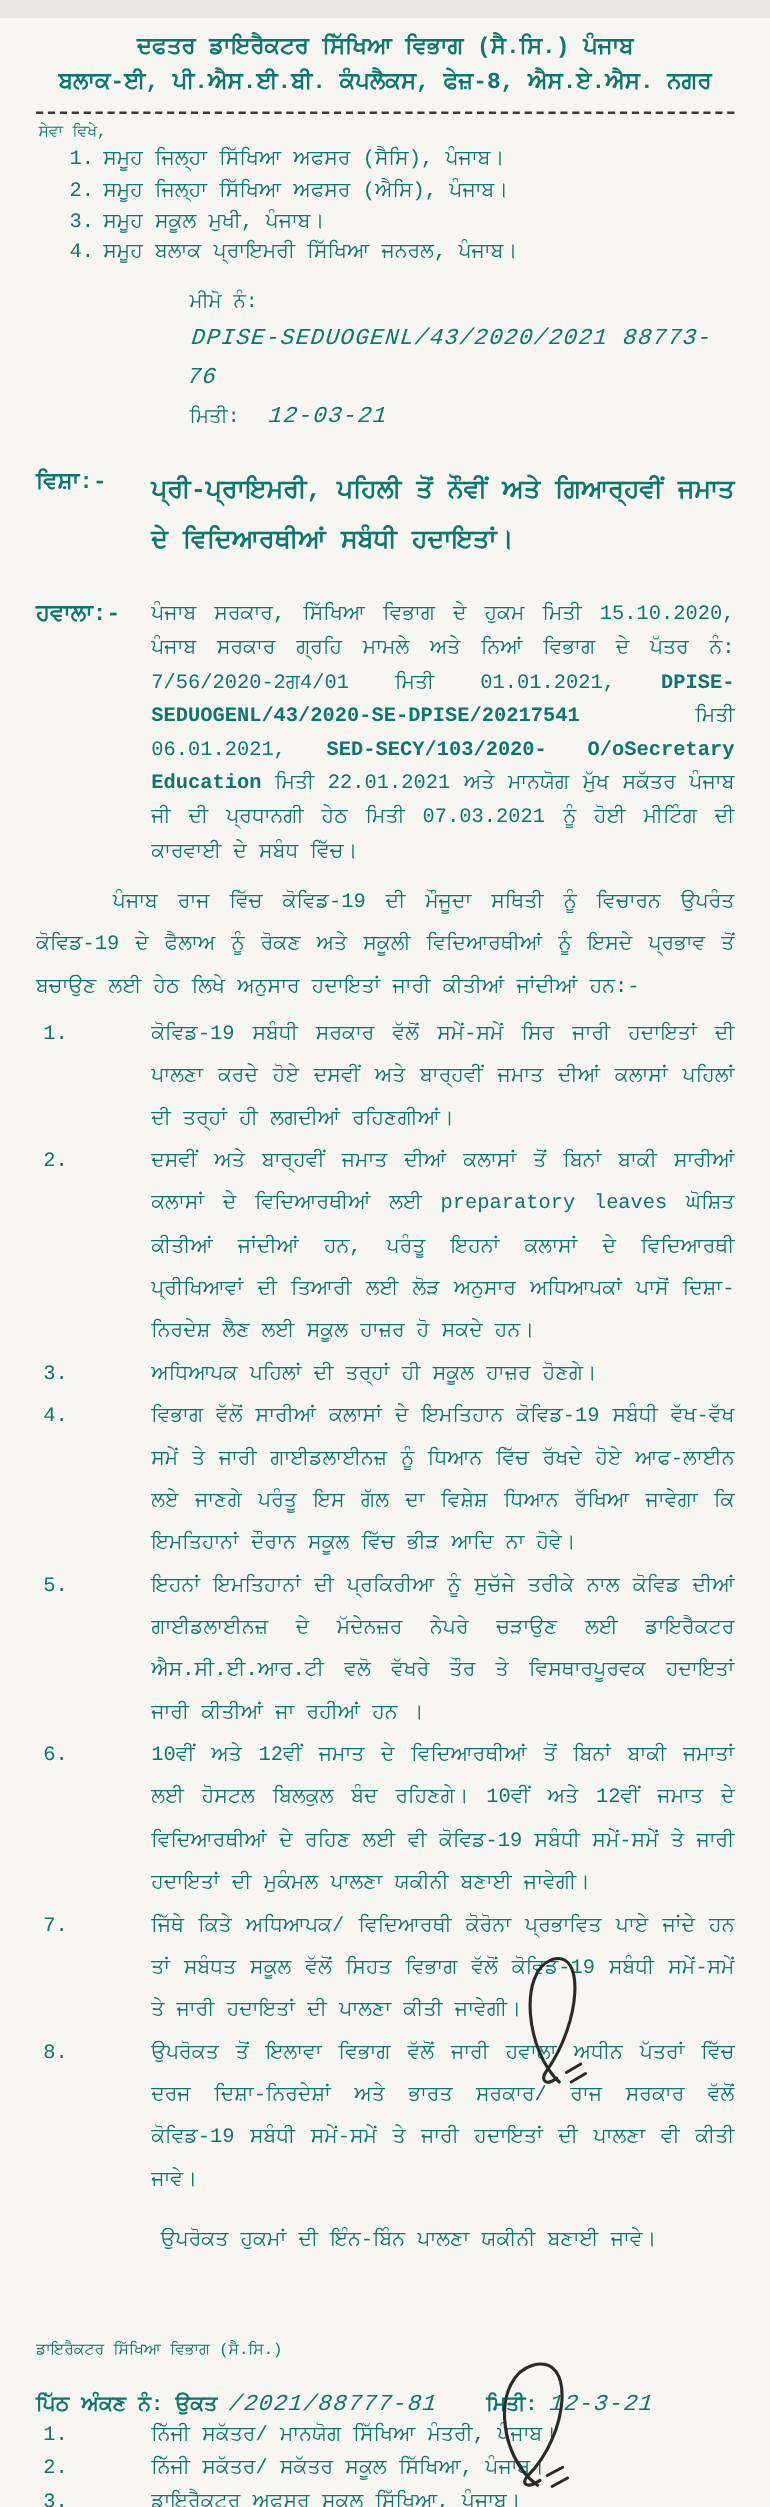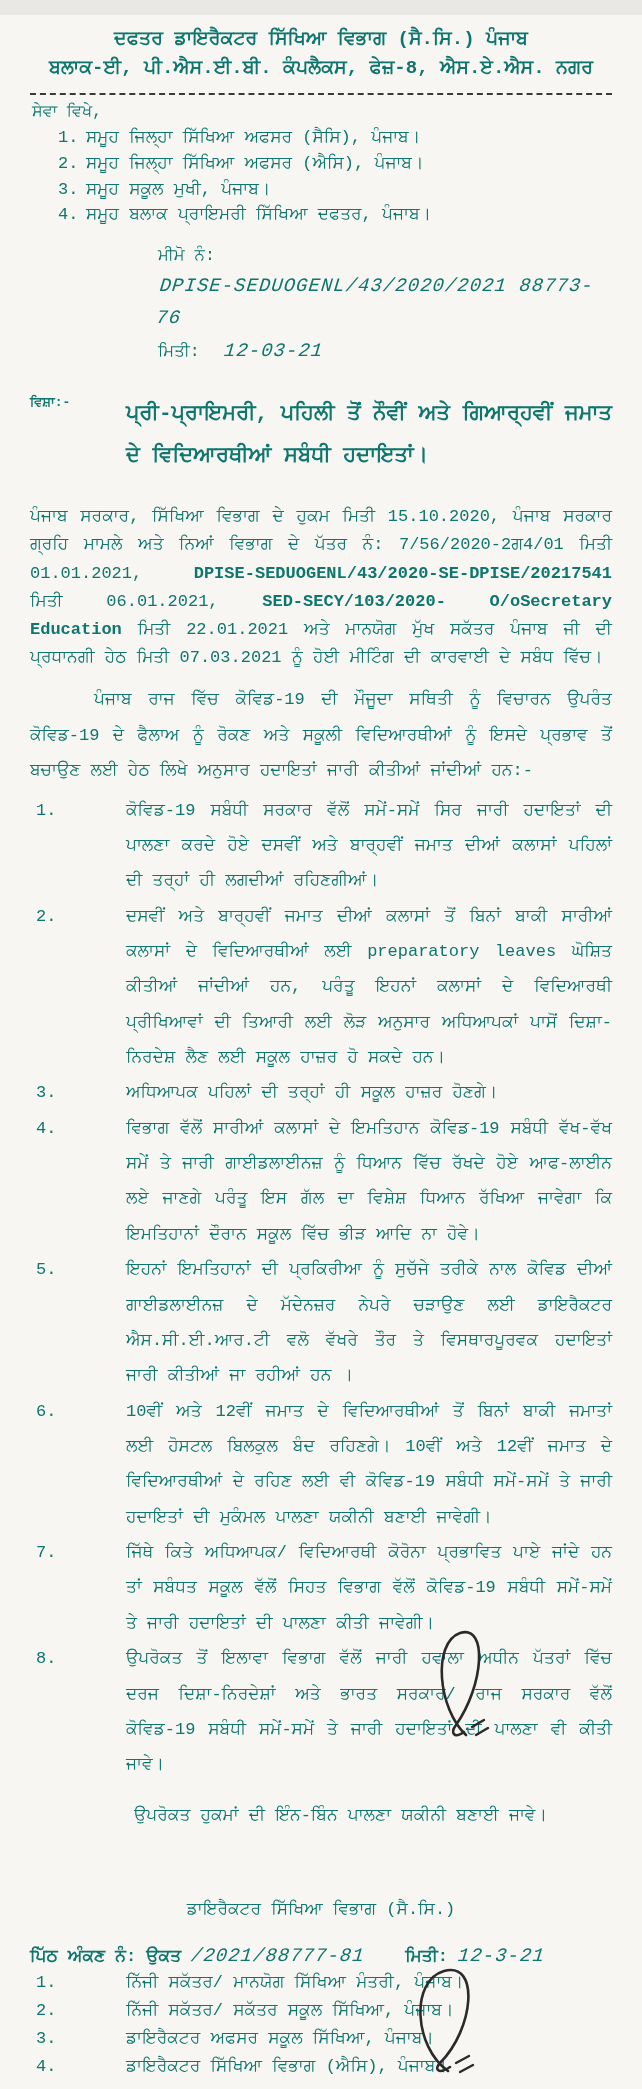--- a/index.html
+++ b/index.html
@@ -11,40 +11,40 @@
     background:#f7f6f2;
     color:#0f766e;
     font-family:Liberation Mono, monospace;
     box-sizing:border-box;
     padding:10px 30px 0 30px;
     overflow:hidden;
     font-size:17px;
   }
   .hdr{ text-align:center; font-weight:bold; font-size:19px; line-height:1.55;}
   .divider{ border-top:2.5px dashed #3a3a3a; margin:9px 0 7px 0; height:0;}
-  .salutation{ font-size:16px; margin:2px 0 4px 2px;}
+  .salutation{ font-size:13px; margin:2px 0 4px 2px;}
   .addr-row{ display:flex; line-height:1.52;}
   .addr-row .num{ flex:none; width:56px; padding-left:28px; box-sizing:border-box;}
   .memo{ margin:14px 0 4px 128px; line-height:1.7; font-size:16.5px;}
   .hand{ font-style:italic; font-size:19px; letter-spacing:1px;
          display:inline-block; transform:skewX(-6deg); font-weight:500;}
   .memo .date-line .hand{ margin-left:14px;}
   .block{ display:flex; margin-top:26px;}
-  .block .label{ flex:none; width:96px; font-weight:bold; font-size:13px; padding-top:2px;}
+  .block .label{ flex:none; width:96px; font-weight:bold; font-size:19px; padding-top:2px;}
   .block .body-txt{ flex:1; text-align:justify;}
   .subject .body-txt{ font-weight:bold; line-height:2.0; font-size:21px;}
   .reference .body-txt{ line-height:1.66; font-size:17px;}
   .reference .bold-seg{ font-weight:bold;}
   .intro{ margin-top:10px; text-indent:64px; text-align:justify; line-height:2.08;}
   .items{ margin-top:4px;}
   .item-row{ display:flex;}
   .item-row .num{ flex:none; width:96px; padding-left:6px; line-height:2.08; box-sizing:border-box;}
   .item-row .txt{ flex:1; text-align:justify; line-height:2.08;}
   .closing{ margin:16px 0 0 104px; line-height:2.0;}
-  .sig-title{ text-align:center; font-size:17px; margin-top:66px;}
+  .sig-title{ text-align:left; font-size:13px; margin-top:66px;}
   .endorse-line{ margin-top:26px; font-size:17px;}
   .endorse-line .plabel{ font-weight:bold;}
   .endorse-line .date-label{ margin-left:30px; font-weight:bold;}
   .endorse-intro{ margin-top:6px; text-indent:64px; text-align:justify; line-height:1.75;}
   .recips{ margin-top:2px;}
   .recip-row{ display:flex; line-height:1.66;}
   .recip-row .num{ flex:none; width:96px; padding-left:6px; box-sizing:border-box;}
   .sig-scribble{ position:absolute; pointer-events:none;}
   .sig1{ left:424px; top:1608px;}
   .sig2{ left:404px; top:1948px;}
@@ -68,41 +68,42 @@
     <div class="addr-row">
       <span class="num">2.</span>
       <span class="txt">ਸਮੂਹ ਜਿਲ੍ਹਾ ਸਿੱਖਿਆ ਅਫਸਰ (ਐਸਿ), ਪੰਜਾਬ।</span>
     </div>
     <div class="addr-row">
       <span class="num">3.</span>
       <span class="txt">ਸਮੂਹ ਸਕੂਲ ਮੁਖੀ, ਪੰਜਾਬ।</span>
     </div>
     <div class="addr-row">
       <span class="num">4.</span>
-      <span class="txt">ਸਮੂਹ ਬਲਾਕ ਪ੍ਰਾਇਮਰੀ ਸਿੱਖਿਆ ਦਫਤਰ, ਪੰਜਾਬ।</span>
+      <span class="txt">ਸਮੂਹ ਬਲਾਕ ਪ੍ਰਾਇਮਰੀ ਸਿੱਖਿਆ ਜਨਰਲ, ਪੰਜਾਬ।</span>
     </div>
   </div>
 
   <div class="memo">
     <div class="no-line">
       <span>ਮੀਮੋ ਨੰ:</span>
       <span class="hand">DPISE-SEDUOGENL/43/2020/2021 88773-76</span>
     </div>
     <div class="date-line">
       <span>ਮਿਤੀ:</span>
       <span class="hand">12-03-21</span>
     </div>
   </div>
 
   <div class="block subject">
     <div class="label">ਵਿਸ਼ਾ:-</div>
     <div class="body-txt">ਪ੍ਰੀ-ਪ੍ਰਾਇਮਰੀ, ਪਹਿਲੀ ਤੋਂ ਨੌਵੀਂ ਅਤੇ ਗਿਆਰ੍ਹਵੀਂ ਜਮਾਤ ਦੇ ਵਿਦਿਆਰਥੀਆਂ ਸਬੰਧੀ ਹਦਾਇਤਾਂ।</div>
   </div>
 
   <div class="block reference">
+    <div class="label">ਹਵਾਲਾ:-</div>
     <div class="body-txt"><span>ਪੰਜਾਬ ਸਰਕਾਰ, ਸਿੱਖਿਆ ਵਿਭਾਗ ਦੇ ਹੁਕਮ ਮਿਤੀ 15.10.2020, ਪੰਜਾਬ ਸਰਕਾਰ ਗ੍ਰਹਿ ਮਾਮਲੇ ਅਤੇ ਨਿਆਂ ਵਿਭਾਗ ਦੇ ਪੱਤਰ ਨੰ: 7/56/2020-2ਗ4/01 ਮਿਤੀ 01.01.2021, </span><span class="bold-seg">DPISE-SEDUOGENL/43/2020-SE-DPISE/20217541</span><span> ਮਿਤੀ 06.01.2021, </span><span class="bold-seg">SED-SECY/103/2020- O/oSecretary Education</span><span> ਮਿਤੀ 22.01.2021 ਅਤੇ ਮਾਨਯੋਗ ਮੁੱਖ ਸਕੱਤਰ ਪੰਜਾਬ ਜੀ ਦੀ ਪ੍ਰਧਾਨਗੀ ਹੇਠ ਮਿਤੀ 07.03.2021 ਨੂੰ ਹੋਈ ਮੀਟਿੰਗ ਦੀ ਕਾਰਵਾਈ ਦੇ ਸਬੰਧ ਵਿੱਚ।</span></div>
   </div>
 
   <div class="intro">ਪੰਜਾਬ ਰਾਜ ਵਿੱਚ ਕੋਵਿਡ-19 ਦੀ ਮੌਜੂਦਾ ਸਥਿਤੀ ਨੂੰ ਵਿਚਾਰਨ ਉਪਰੰਤ ਕੋਵਿਡ-19 ਦੇ ਫੈਲਾਅ ਨੂੰ ਰੋਕਣ ਅਤੇ ਸਕੂਲੀ ਵਿਦਿਆਰਥੀਆਂ ਨੂੰ ਇਸਦੇ ਪ੍ਰਭਾਵ ਤੋਂ ਬਚਾਉਣ ਲਈ ਹੇਠ ਲਿਖੇ ਅਨੁਸਾਰ ਹਦਾਇਤਾਂ ਜਾਰੀ ਕੀਤੀਆਂ ਜਾਂਦੀਆਂ ਹਨ:-</div>
 
   <div class="items">
     <div class="item-row">
       <span class="num">1.</span>
       <span class="txt">ਕੋਵਿਡ-19 ਸਬੰਧੀ ਸਰਕਾਰ ਵੱਲੋਂ ਸਮੇਂ-ਸਮੇਂ ਸਿਰ ਜਾਰੀ ਹਦਾਇਤਾਂ ਦੀ ਪਾਲਣਾ ਕਰਦੇ ਹੋਏ ਦਸਵੀਂ ਅਤੇ ਬਾਰ੍ਹਵੀਂ ਜਮਾਤ ਦੀਆਂ ਕਲਾਸਾਂ ਪਹਿਲਾਂ ਦੀ ਤਰ੍ਹਾਂ ਹੀ ਲਗਦੀਆਂ ਰਹਿਣਗੀਆਂ।</span>
     </div>

